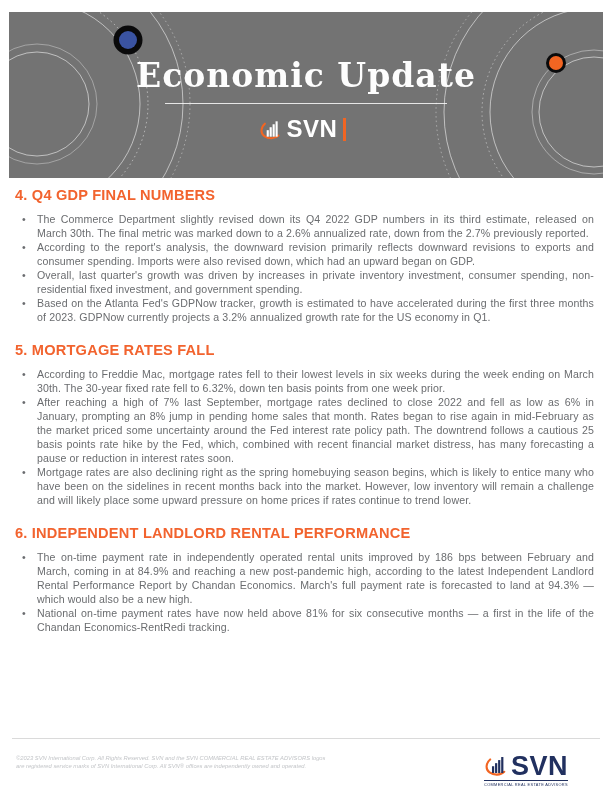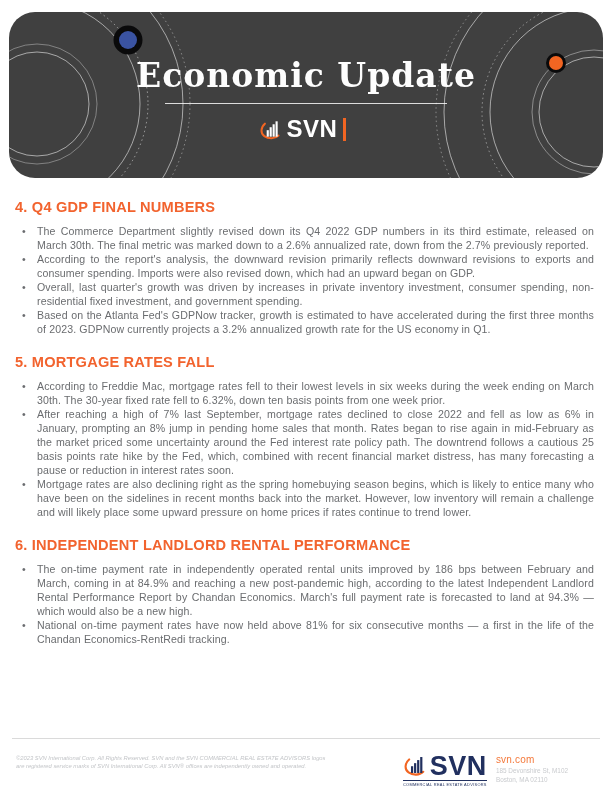--- a/index.html
+++ b/index.html
@@ -1,38 +1,38 @@
 <!DOCTYPE html>
 <html><head>
 <meta charset="utf-8">
 <style>
   html,body{margin:0;padding:0;background:#ffffff;}
   body{width:612px;height:792px;position:relative;overflow:hidden;
        font-family:"Liberation Sans",sans-serif;}
 
   
   .banner{position:absolute;left:9px;top:12px;width:594px;height:166px;
-          background:#404040;overflow:hidden;border-radius:26px;}
+          background:#737373;overflow:hidden;}
   .banner svg.deco{position:absolute;left:0;top:0;}
   .banner-title{position:absolute;top:44px;left:0;width:100%;text-align:center;
           font-family:"DejaVu Serif",serif;font-weight:700;font-size:33px;
           color:#fdfdfd;letter-spacing:1px;}
   .banner-divider{position:absolute;top:91px;left:50%;transform:translateX(-50%);
           width:282px;height:1px;background:rgba(255,255,255,.82);}
   .brand-row{position:absolute;top:103px;left:0;width:100%;
           display:flex;justify-content:center;align-items:center;}
   .brand-svn{color:#ffffff;font-weight:700;font-size:24px;letter-spacing:.5px;margin-left:2px;}
   .brand-sep{width:3px;height:23px;background:#f26522;margin:0 7px 0 6px;}
   .brand-division{color:#f4f4f4;font-weight:400;font-size:22px;letter-spacing:.3px;}
 
   
   main{position:absolute;left:15px;top:178px;width:583px;}
   h2{font-size:14.6px;font-weight:700;color:#f2632e;letter-spacing:.2px;
      margin:18px 0 9px 0;}
-  h2.first{margin-top:21px;}
+  h2.first{margin-top:9px;}
   ul{list-style:none;margin:4px;padding:0;}
   li{position:relative;padding-left:18px;font-size:10.6px;line-height:14px;
      letter-spacing:.12px;color:#6a6c6f;text-align:justify;}
   li::before{content:"\2022";position:absolute;left:3px;top:0;color:#6a6c6f;}
 
   
   footer{position:absolute;left:12px;top:738px;width:588px;}
   .footer-line{height:1px;background:#dadada;}
   .footer-row{display:flex;align-items:flex-start;margin-top:13px;}
   .disclaimer{width:315px;margin:3px 0 0 4px;font-style:italic;font-size:5.8px;
@@ -137,22 +137,15 @@
             <rect x="13" y="22" width="3.6" height="11" fill="#21305f"></rect>
             <rect x="18" y="17" width="3.6" height="16" fill="#21305f"></rect>
             <rect x="23" y="12" width="3.6" height="21" fill="#21305f"></rect>
             <rect x="28" y="7" width="3.6" height="26" fill="#21305f"></rect>
           </svg>
           <span class="footer-logo-svn">SVN</span>
         </div>
         <div class="footer-logo-tagline">COMMERCIAL REAL ESTATE ADVISORS</div>
       </div>
 
-      <div class="footer-contact">
-        <div class="footer-website">svn.com</div>
-        <div class="footer-address">
-          <div>185 Devonshire St, M102</div>
-          <div>Boston, MA 02110</div>
-        </div>
-      </div>
     </div>
   </div>
 </footer>
 
 </body></html>

